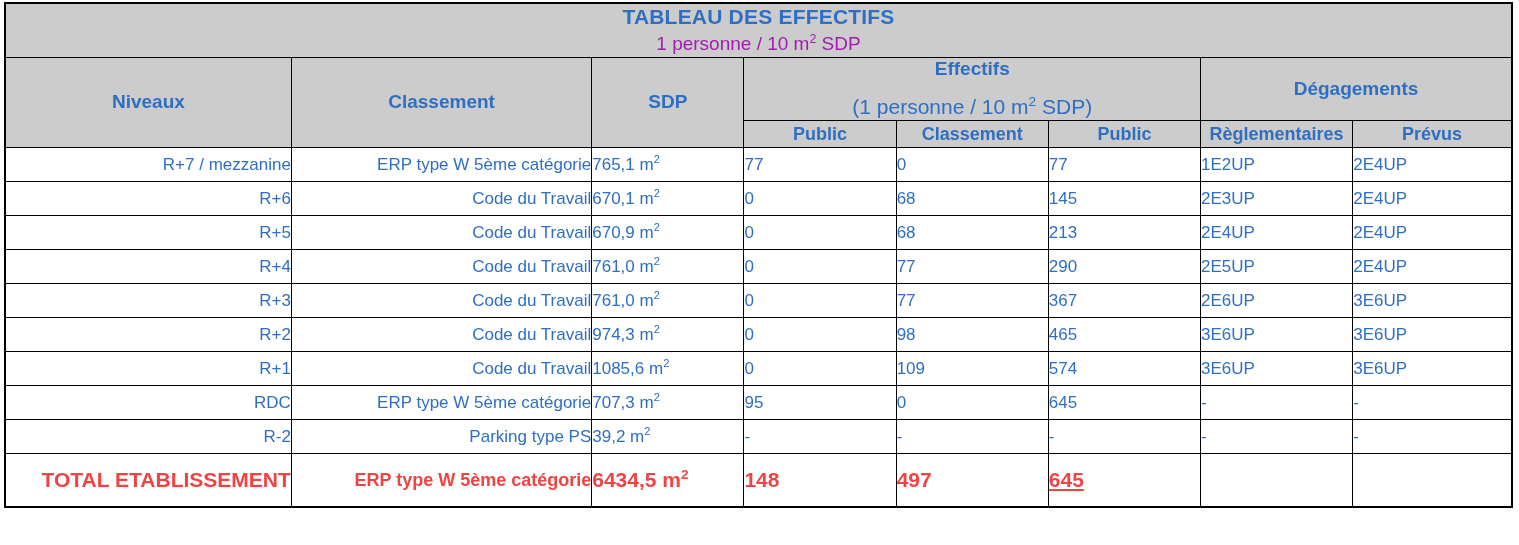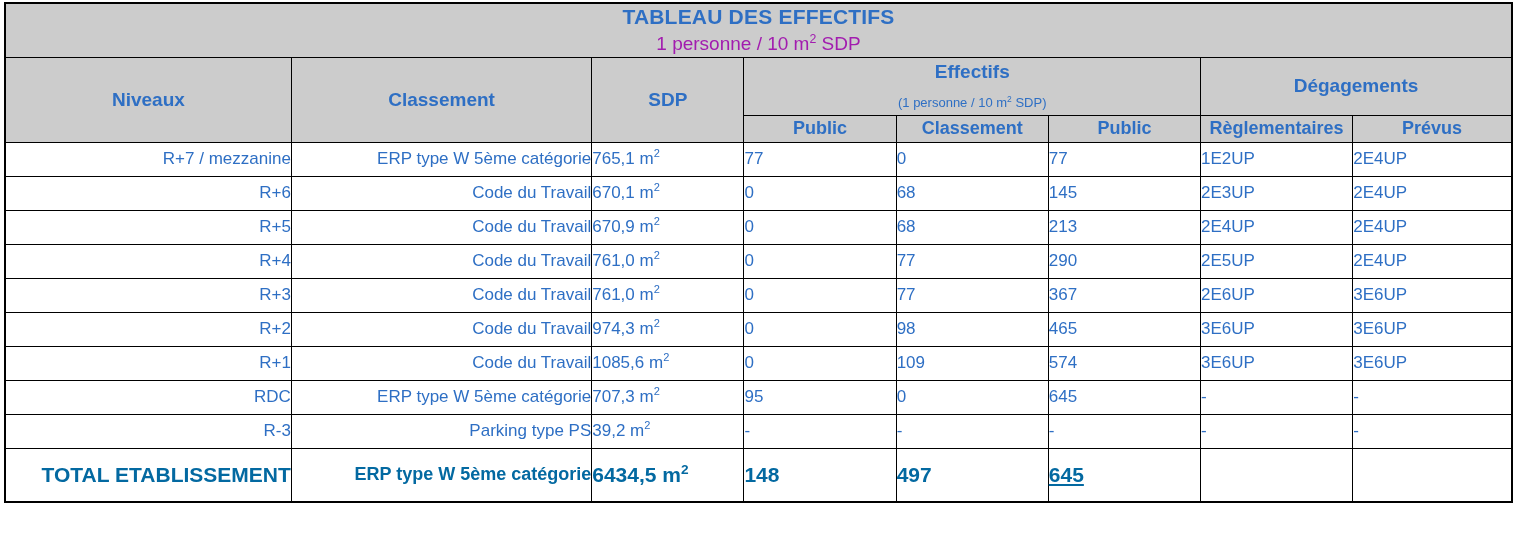--- a/index.html
+++ b/index.html
@@ -69,42 +69,42 @@
     font-weight: bold;
     font-size: 18px;
     height: 26px;
   }
   .hdr-group-label {
     font-size: 19px;
     font-weight: bold;
     line-height: 1.2;
   }
   .hdr-group-note {
-    font-size: 13px;
+    font-size: 21px;
     font-weight: normal;
     line-height: 1.3;
     margin-top: 12px;
   }
   
   td.cell {
     height: 33px;
     font-size: 17px;
     color: #2e6fc4;
     background: #ffffff;
     white-space: nowrap;
     overflow: hidden;
   }
   td.left  { text-align: right;  padding-left: 8px; }
   td.right { text-align: left; padding-right: 8px; }
   
   tr.total td {
     height: 52px;
     font-size: 21px;
     font-weight: bold;
-    color: #0369a1;
+    color: #ef4444;
     background: #ffffff;
   }
   tr.total td.small {
     font-size: 18px;
   }
   .u { text-decoration: underline; }
   sup { font-size: 0.65em; vertical-align: super; line-height: 0; }
 </style>
 </head>
 <body>
@@ -225,21 +225,21 @@
         <td class="cell left">RDC</td>
         <td class="cell left">ERP type W 5ème catégorie</td>
         <td class="cell right"><span>707,3 m</span><sup>2</sup></td>
         <td class="cell right">95</td>
         <td class="cell right">0</td>
         <td class="cell right">645</td>
         <td class="cell right">-</td>
         <td class="cell right">-</td>
       </tr>
       <tr>
-        <td class="cell left">R-3</td>
+        <td class="cell left">R-2</td>
         <td class="cell left">Parking type PS</td>
         <td class="cell right"><span>39,2 m</span><sup>2</sup></td>
         <td class="cell right">-</td>
         <td class="cell right">-</td>
         <td class="cell right">-</td>
         <td class="cell right">-</td>
         <td class="cell right">-</td>
       </tr>
 
       <tr class="total">

